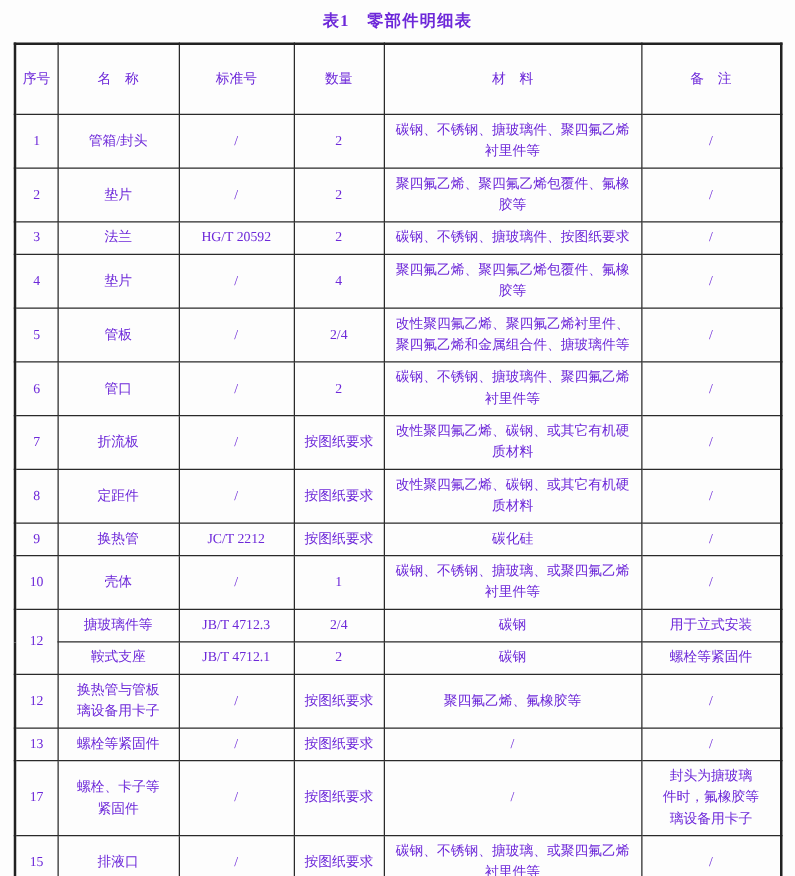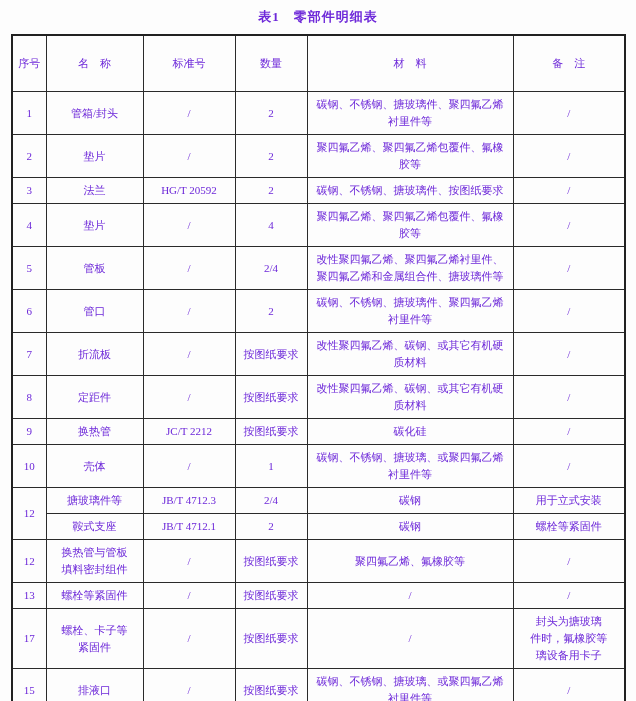--- a/index.html
+++ b/index.html
@@ -171,21 +171,21 @@
         <tr>
           <td class="c-name">鞍式支座</td>
           <td class="c-std">JB/T 4712.1</td>
           <td class="c-qty">2</td>
           <td class="c-mat">碳钢</td>
           <td class="c-rem">螺栓等紧固件</td>
         </tr>
         <tr>
           <td rowspan="1" class="c-no">12</td>
           <td class="c-name">换热管与管板
-填料密封组件</td>
+璃设备用卡子</td>
           <td class="c-std">/</td>
           <td class="c-qty">按图纸要求</td>
           <td class="c-mat">聚四氟乙烯、氟橡胶等</td>
           <td class="c-rem">/</td>
         </tr>
         <tr>
           <td rowspan="1" class="c-no">13</td>
           <td class="c-name">螺栓等紧固件</td>
           <td class="c-std">/</td>
           <td class="c-qty">按图纸要求</td>

